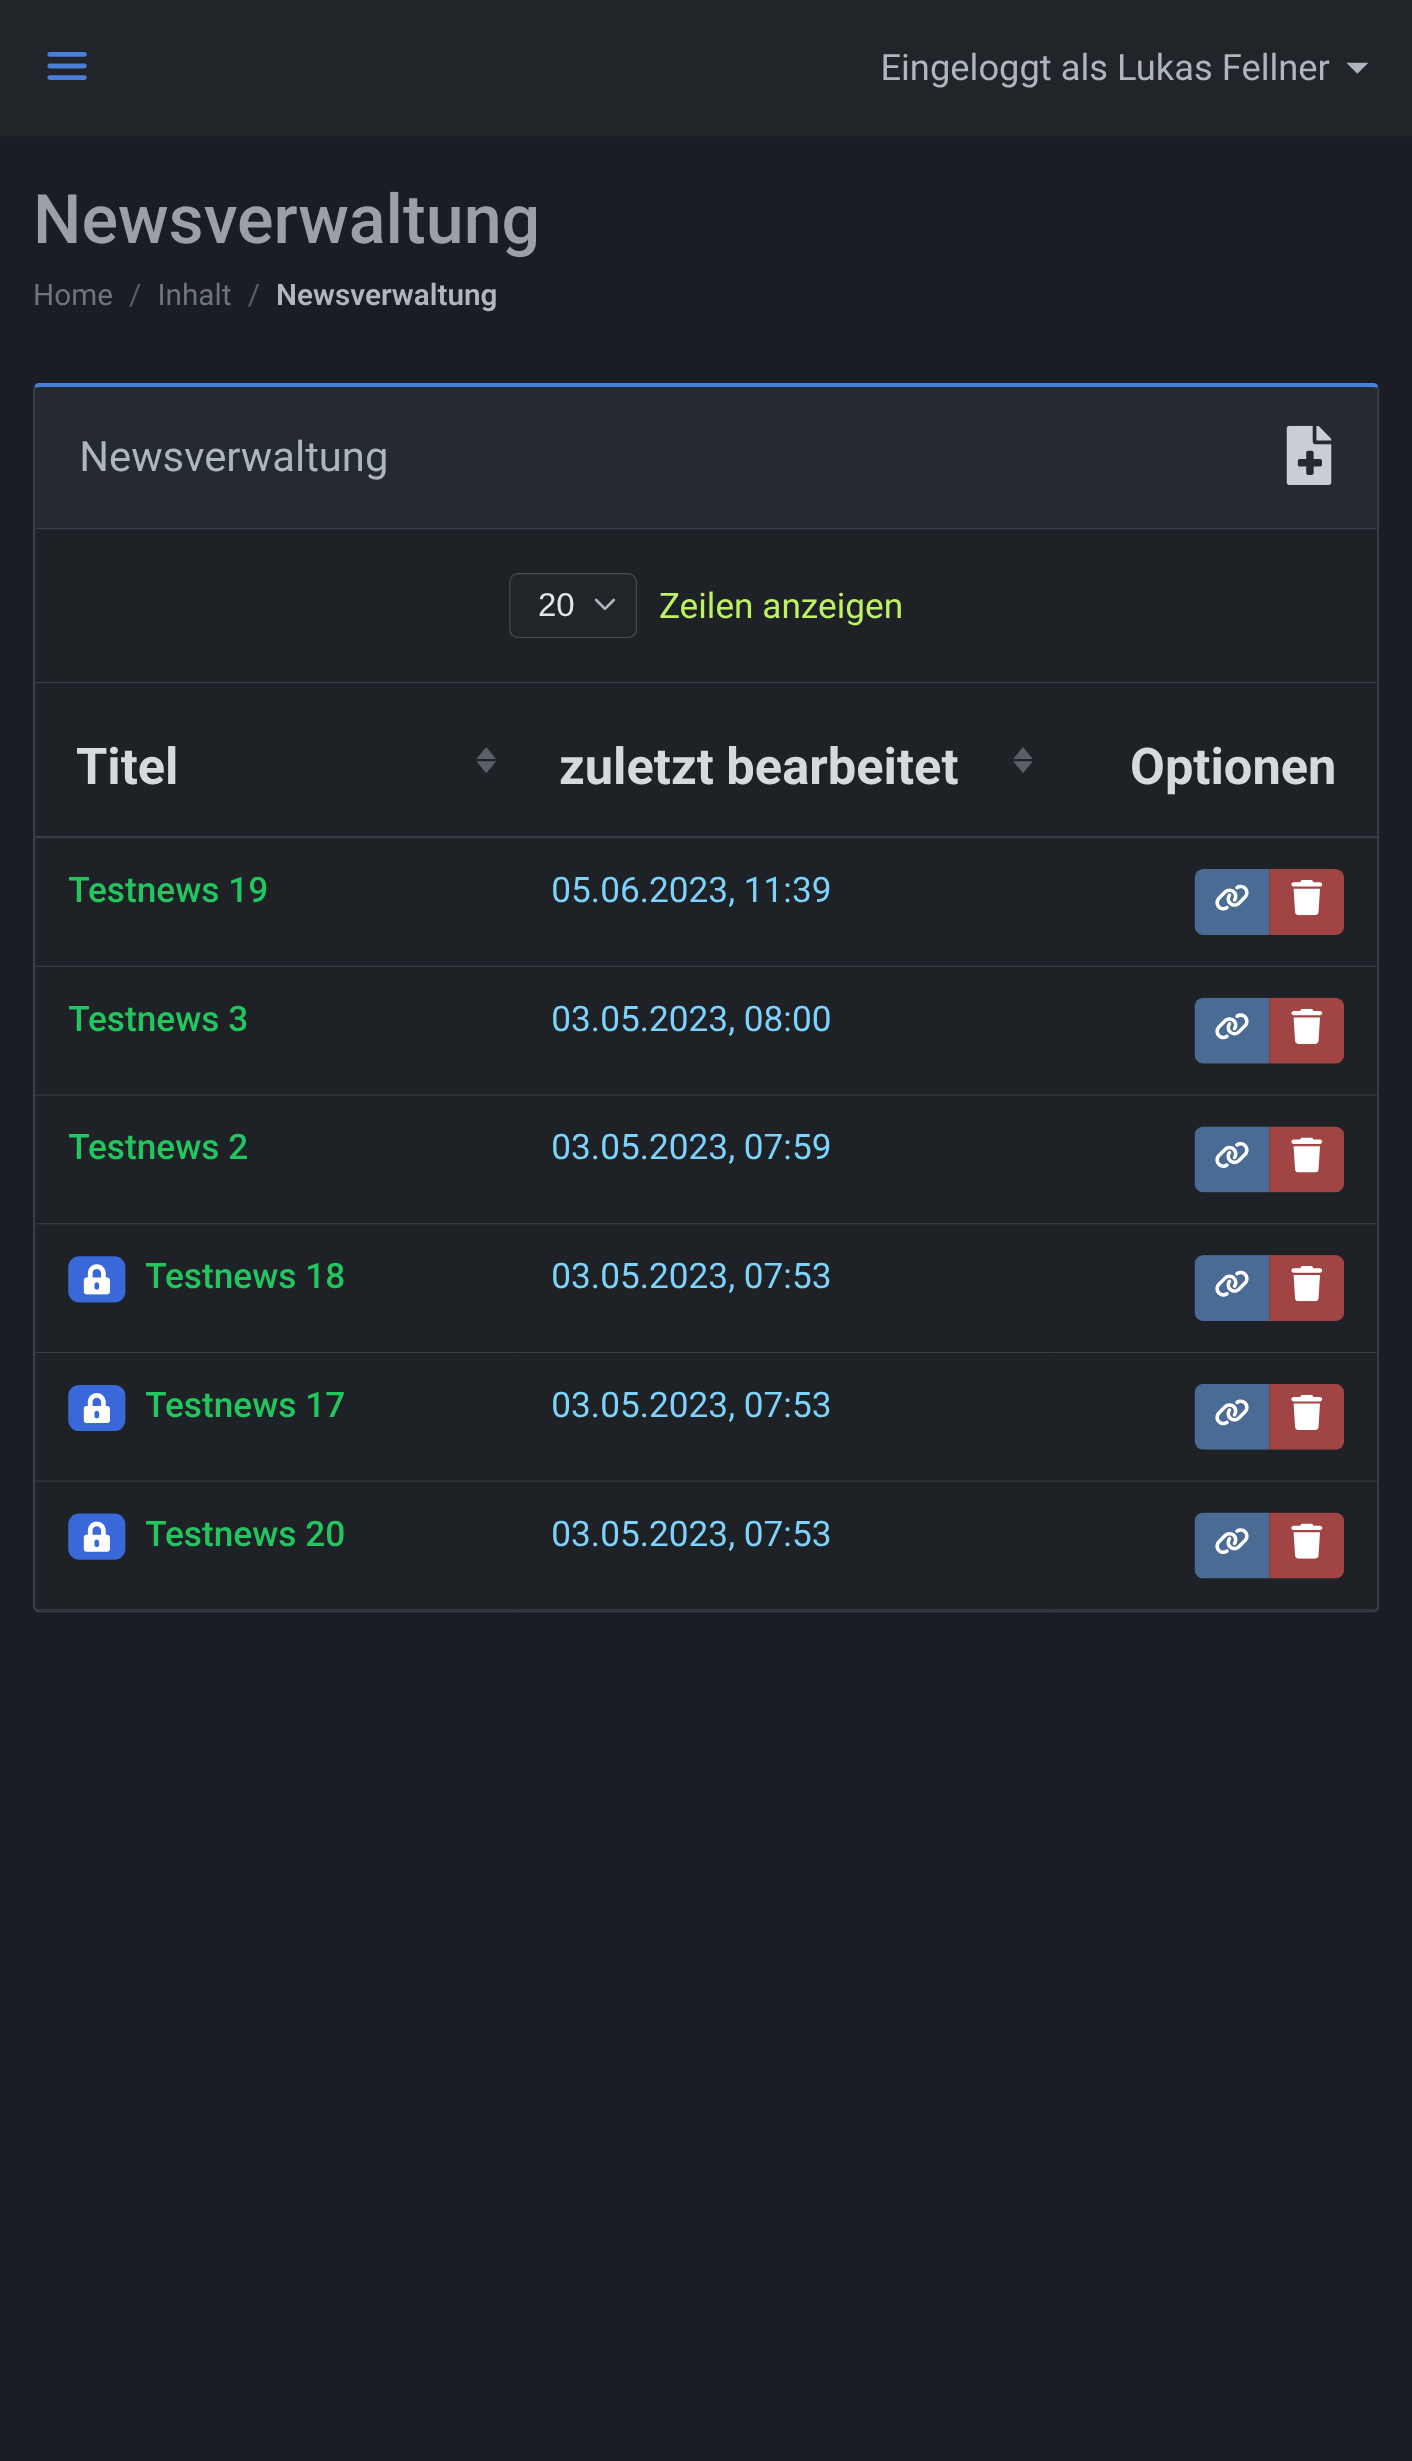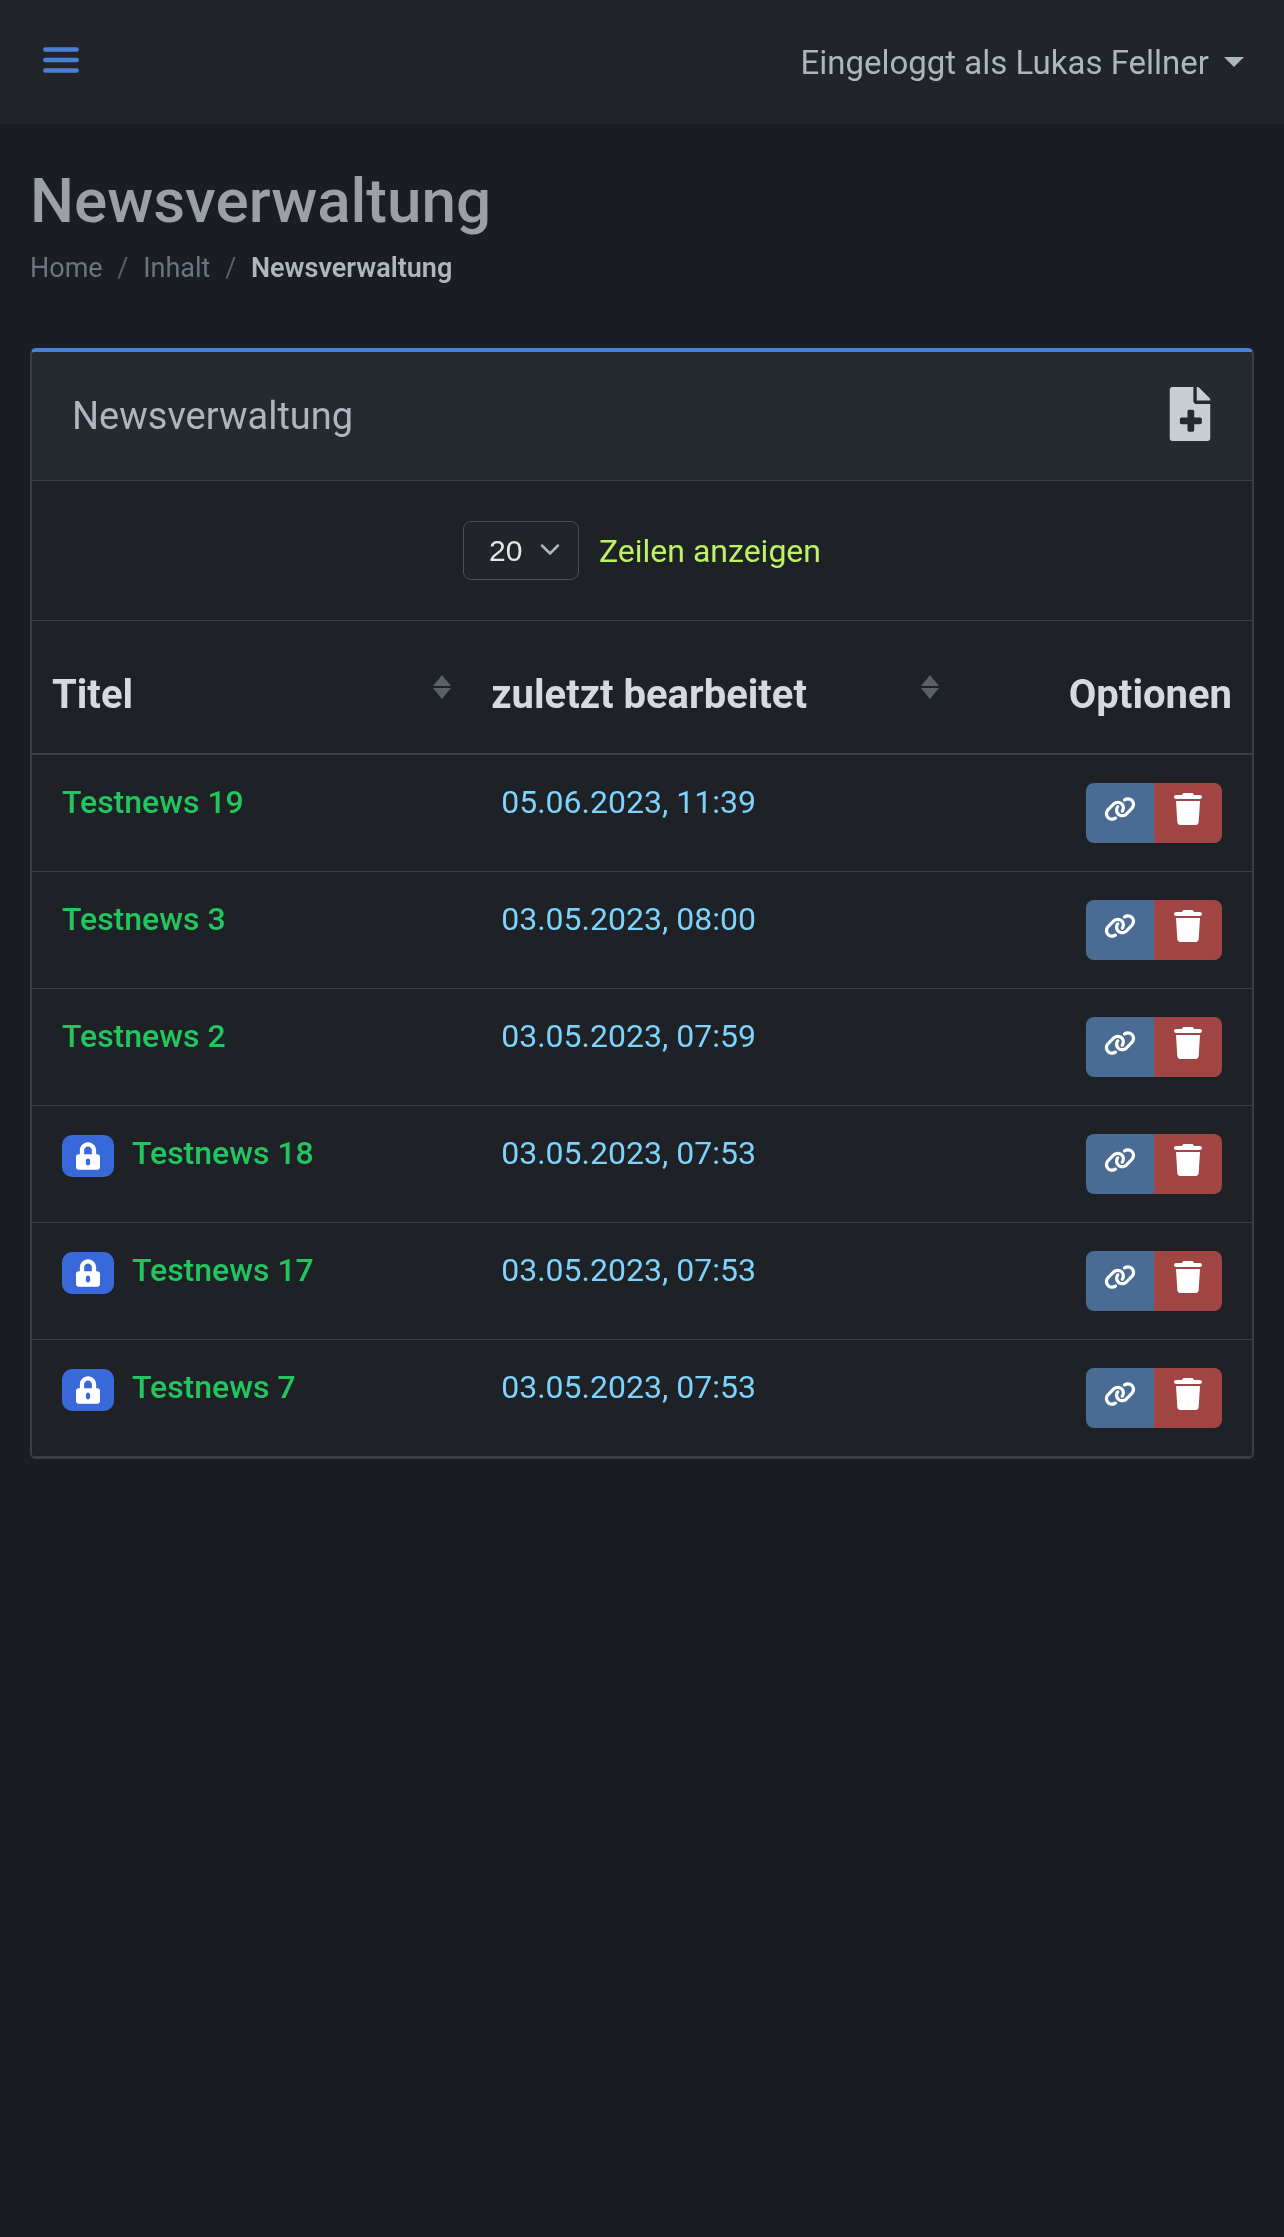--- a/index.html
+++ b/index.html
@@ -112,22 +112,22 @@
       pointer-events: none;
       color: #adb5bd;
     }
     .rows-label { font-size: 32px; color: #bef264; }
     table {
       width: 100%;
       border-collapse: collapse;
     }
     thead th {
       text-align: left;
-      padding: 50px 20px 35px;
-      font-size: 40px;
+      padding: 50px 37px 35px;
+      font-size: 46px;
       font-weight: 700;
       color: #d6dade;
       border-bottom: 2px solid #3a3f47;
       position: relative;
     }
     .sort-icons {
       position: absolute;
       right: 20px;
       top: 50%;
       transform: translateY(-50%);
@@ -345,21 +345,21 @@
                       <path d="M135.2 17.7L128 32H32C14.3 32 0 46.3 0 64S14.3 96 32 96H416c17.7 0 32-14.3 32-32s-14.3-32-32-32H320l-7.2-14.3C307.4 6.8 296.3 0 284.2 0H163.8c-12.1 0-23.2 6.8-28.6 17.7zM416 128H32L53.2 467c1.6 25.3 22.6 45 47.9 45H346.9c25.3 0 46.3-19.7 47.9-45L416 128z"></path>
                     </svg></span>
                 </div>
               </div></td>
           </tr>
           <tr>
             <td class="title-cell"><span class="lock-badge">
                 <svg viewBox="0 0 448 512" fill="currentColor">
                   <path d="M400 224h-24v-72C376 68.2 307.8 0 224 0S72 68.2 72 152v72H48c-26.5 0-48 21.5-48 48v192c0 26.5 21.5 48 48 48h352c26.5 0 48-21.5 48-48V272c0-26.5-21.5-48-48-48zM264 392c0 22.1-17.9 40-40 40s-40-17.9-40-40v-48c0-22.1 17.9-40 40-40s40 17.9 40 40v48zm32-168H152v-72c0-39.7 32.3-72 72-72s72 32.3 72 72v72z"></path>
                 </svg>
-              </span><a href="#">Testnews 7</a></td>
+              </span><a href="#">Testnews 20</a></td>
             <td class="date-cell">03.05.2023, 07:53</td>
             <td class="actions-cell"><div class="action-group">
                 <div class="action-btn link-btn">
                   <span><svg viewBox="0 0 640 512" fill="currentColor">
                       <path d="M579.8 267.7c56.5-56.5 56.5-148 0-204.5-50-50-128.8-56.5-186.3-15.4l-1.6 1.1c-14.4 10.3-17.7 30.3-7.4 44.6s30.3 17.7 44.6 7.4l1.6-1.1c32.1-22.9 76-19.3 103.8 8.6 31.5 31.5 31.5 82.5 0 114L422.3 334.8c-31.5 31.5-82.5 31.5-114 0-27.9-27.9-31.5-71.8-8.6-103.8l1.1-1.6c10.3-14.4 6.9-34.4-7.4-44.6s-34.4-6.9-44.6 7.4l-1.1 1.6C206.5 251.2 213 330 263 380c56.5 56.5 148 56.5 204.5 0L579.8 267.7zM60.2 244.3c-56.5 56.5-56.5 148 0 204.5 50 50 128.8 56.5 186.3 15.4l1.6-1.1c14.4-10.3 17.7-30.3 7.4-44.6s-30.3-17.7-44.6-7.4l-1.6 1.1c-32.1 22.9-76 19.3-103.8-8.6C74 372 74 321 105.5 289.5L217.7 177.2c31.5-31.5 82.5-31.5 114 0 27.9 27.9 31.5 71.8 8.6 103.9l-1.1 1.6c-10.3 14.4-6.9 34.4 7.4 44.6s34.4 6.9 44.6-7.4l1.1-1.6C433.5 260.8 427 182 377 132c-56.5-56.5-148-56.5-204.5 0L60.2 244.3z"></path>
                     </svg></span>
                 </div>
                 <div class="action-btn delete-btn">
                   <span><svg viewBox="0 0 448 512" fill="currentColor">
                       <path d="M135.2 17.7L128 32H32C14.3 32 0 46.3 0 64S14.3 96 32 96H416c17.7 0 32-14.3 32-32s-14.3-32-32-32H320l-7.2-14.3C307.4 6.8 296.3 0 284.2 0H163.8c-12.1 0-23.2 6.8-28.6 17.7zM416 128H32L53.2 467c1.6 25.3 22.6 45 47.9 45H346.9c25.3 0 46.3-19.7 47.9-45L416 128z"></path>

